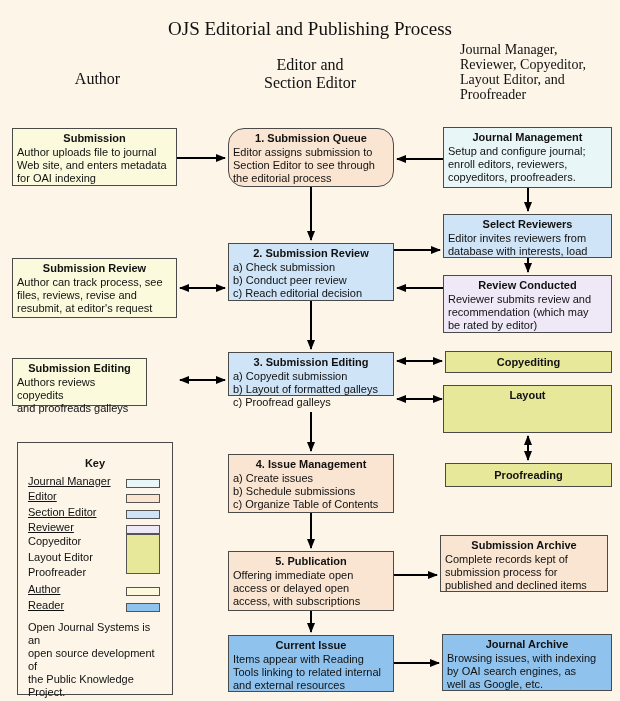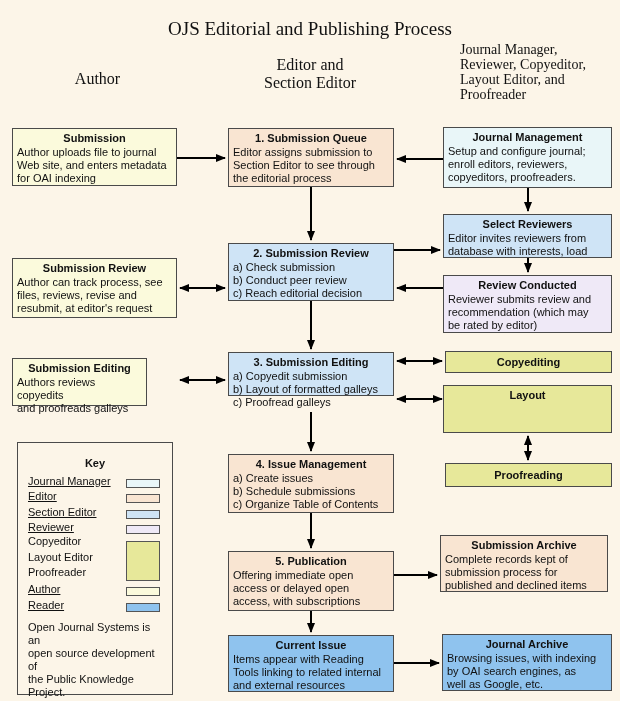--- a/index.html
+++ b/index.html
@@ -30,21 +30,21 @@
   .c-se{background:#CFE4F6;}
   .c-rev{background:#EFE9F7;}
   .c-jm{background:#E9F6F8;}
   .c-khaki{background:#E7E89A;}
   .c-reader{background:#8FC3EE;}
   
   .b-submission{left:12px; top:128px; width:165px; height:58px;}
   .b-sub-review-author{left:12px; top:258px; width:165px; height:60px;}
   .b-sub-edit-author{left:12px; top:358px; width:135px; height:48px;}
   
-  .b-queue{left:228px; top:128px; width:166px; height:59px;}
+  .b-queue{left:228px; top:128px; width:166px; height:59px;border-radius:16px;}
   .b-review{left:228px; top:243px; width:166px; height:58px;}
   .b-editing{left:228px; top:352px; width:166px; height:44px;}
   .b-issue{left:228px; top:454px; width:166px; height:59px;}
   .b-publication{left:228px; top:551px; width:166px; height:60px;}
   .b-current{left:228px; top:635px; width:166px; height:57px;}
   
   .b-jmgmt{left:443px; top:127px; width:169px; height:61px;}
   .b-selrev{left:443px; top:214px; width:169px; height:44px;}
   .b-revcond{left:443px; top:275px; width:169px; height:58px;}
   .b-copyedit{left:445px; top:351px; width:167px; height:22px;}
@@ -54,21 +54,21 @@
   .b-jarch{left:442px; top:634px; width:170px; height:57px;}
   
   .key{position:absolute; z-index:2; left:17px; top:442px; width:156px; height:253px;
     border:1.5px solid #4a4a4a; box-sizing:border-box; padding:14px 0 0 0;
     font-size:11px; line-height:13px;}
   .key-title{font-weight:bold; text-align:center; height:13px;}
   .key-rows{margin-top:2px;}
   .key-row{display:flex; align-items:flex-end; justify-content:space-between;
     height:15.5px; padding:0 12px 0 10px;text-decoration:underline;}
   .sw{width:34px; height:9px; border:1.5px solid #555; box-sizing:border-box; flex:none;}
-  .key-group{display:flex; align-items:flex-end; justify-content:space-between;
+  .key-group{display:flex; align-items:flex-start; justify-content:space-between;
     padding:0 12px 0 10px;}
   .key-group-labels div{height:15.5px; display:flex; align-items:center;}
   .sw-tall{width:34px; height:40px;}
   .key-note{margin-top:9px; padding:0 8px 0 10px; white-space:pre-line;}
   .key-url{margin-top:6px; text-align:center;}
 </style>
 </head>
 <body>
 
 <div class="canvas">

